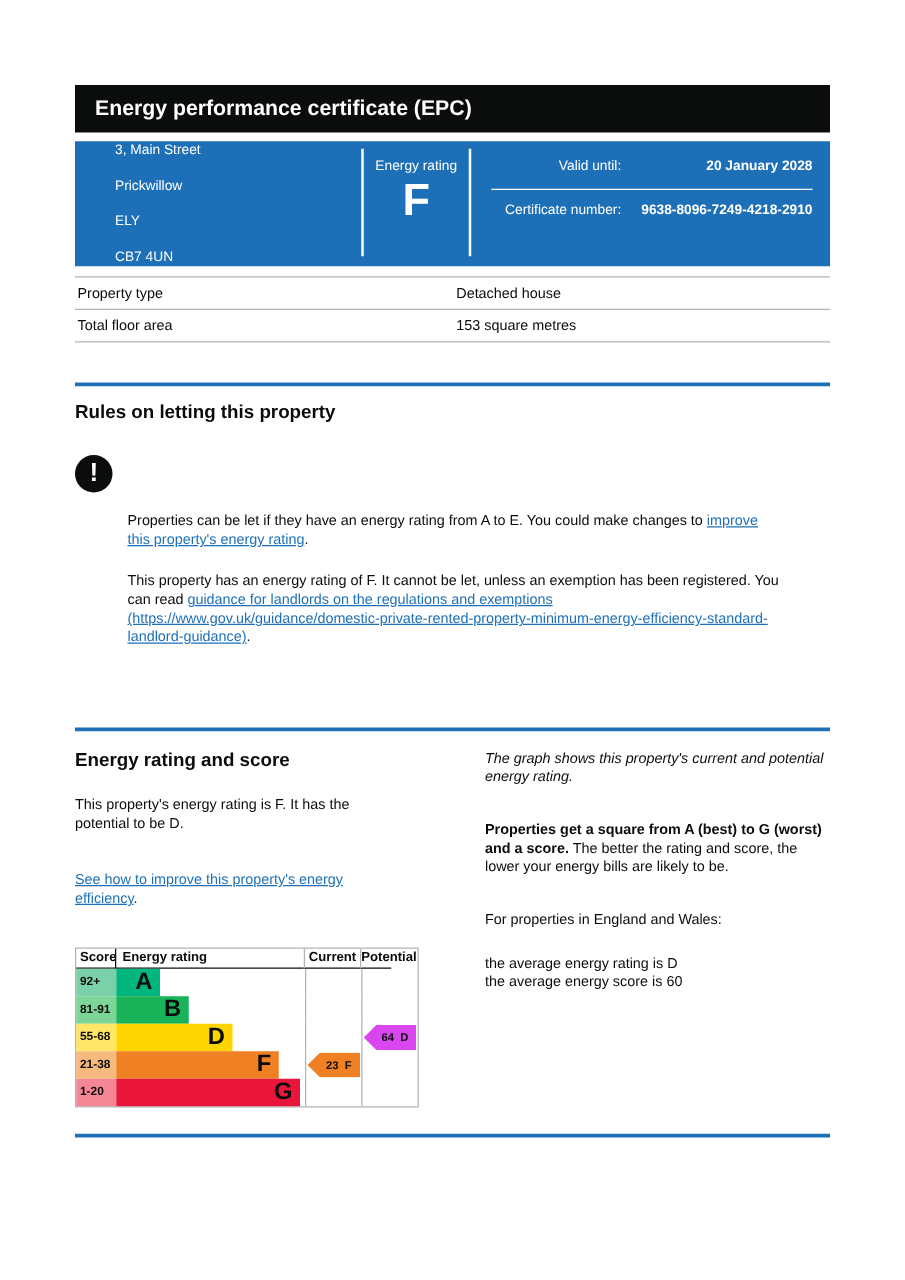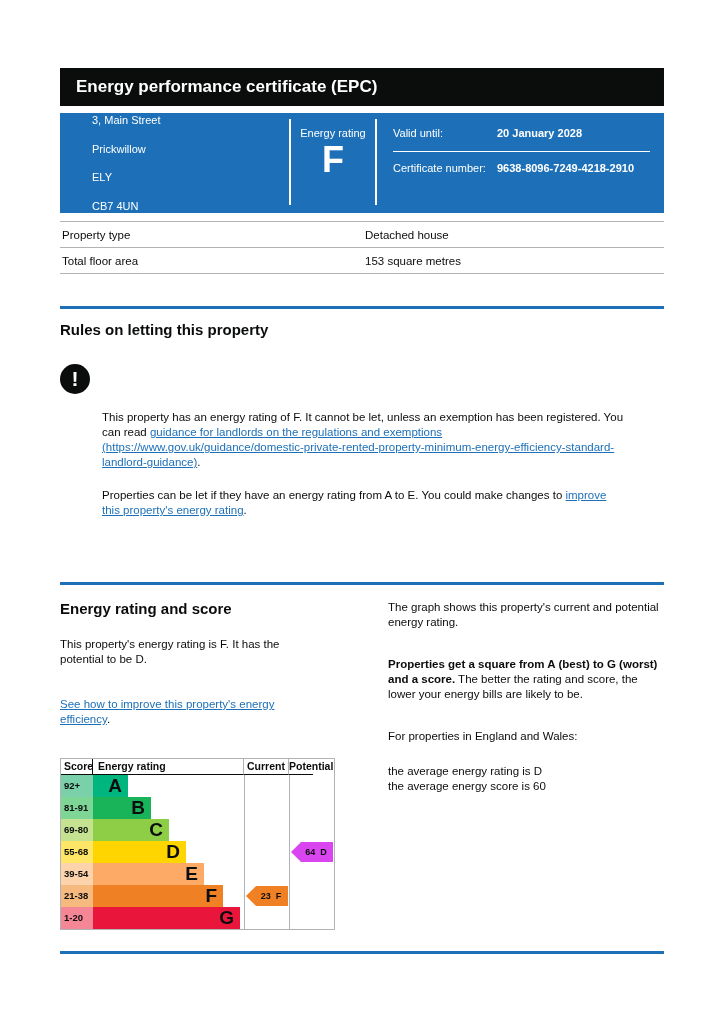--- a/index.html
+++ b/index.html
@@ -31,21 +31,21 @@
     padding-left:32px; font-size:11px; line-height:14px;
   }
   .summary-rating {
     width:88px; margin:6px 0 8px 0;
     border-left:2px solid #fff; border-right:2px solid #fff;
     display:flex; flex-direction:column; align-items:center;
     padding-top:8px;
   }
   .summary-rating .er-label { font-size:11px; }
   .summary-rating .er-letter { font-size:36px; font-weight:bold; line-height:42px; }
-  .summary-validity { width:287px; padding:14px 14px 4px 16px; font-size:11px; line-height:13px; }
+  .summary-validity { width:287px; padding:14px 14px 4px 16px; font-size:11px; line-height:13px;text-align:right; }
   .validity-row { display:flex; }
   .validity-label { width:104px; }
   .validity-value { font-weight:bold; flex:1; }
   .white-rule { border:none; border-top:1px solid #ffffff; margin:11px 0 10px 0; }
 
   
   .facts { margin-bottom:32px; font-size:11.5px; }
   .fact-row { display:flex; border-top:1px solid #b1b4b6; padding:7px 2px 6px 2px; }
   .fact-row:last-child { border-bottom:1px solid #b1b4b6; }
   .fact-label { width:303px; }
@@ -76,21 +76,21 @@
 
   
   .columns { display:flex;justify-content:space-between; }
   .col-left { width:300px; margin-right:28px; }
   .col-right { flex:1; }
   .col-left h2 { font-size:15px; font-weight:bold; line-height:18px; margin-bottom:19px; }
   .col-left p { width:264px; font-size:11.5px; line-height:15px; }
   .lead-para { margin-bottom:30px; }
   .link-para { margin-bottom:31px; }
   .col-right p { font-size:11.5px; line-height:15px; }
-  .rp1 { margin-bottom:27px; }
+  .rp1 { margin-bottom:27px;font-style:italic; }
   .rp2 { margin-bottom:27px; }
   .rp3 { margin-bottom:20px; }
 
   
   .epc-chart { width:275px; border:1px solid #b1b4b6; background:#fff; }
   .epc-header { display:flex; height:16px; font-size:10.5px; font-weight:bold; line-height:15px; }
   .h-score  { width:32px;  border-right:1px solid #0b0c0c; border-bottom:1px solid #0b0c0c; padding-left:3px; }
   .h-rating { width:150px; border-bottom:1px solid #0b0c0c; padding-left:5px; }
   .h-current  { width:45px; border-left:1px solid #b1b4b6; border-bottom:1px solid #0b0c0c; text-align:center; }
   .h-potential{ width:25px; border-left:1px solid #b1b4b6; border-bottom:1px solid #0b0c0c; text-align:center; }
@@ -159,22 +159,22 @@
   <hr class="blue-rule rule-1">
 
   <div class="rules-section">
     <div class="section-heading">Rules on letting this property</div>
 
     <div class="warning-head">
       <div class="warning-icon">!</div>
     </div>
 
     <div class="warning-body">
+      <p><span>Properties can be let if they have an energy rating from A to E. You could make changes to </span><a class="link">improve this property's energy rating</a><span>.</span></p>
       <p><span>This property has an energy rating of F. It cannot be let, unless an exemption has been registered. You can read </span><a class="link">guidance for landlords on the regulations and exemptions (https://www.gov.uk/guidance/domestic-private-rented-property-minimum-energy-efficiency-standard-landlord-guidance)</a><span>.</span></p>
-      <p><span>Properties can be let if they have an energy rating from A to E. You could make changes to </span><a class="link">improve this property's energy rating</a><span>.</span></p>
     </div>
   </div>
 
   <hr class="blue-rule rule-2">
 
   <div class="columns">
     <div class="col-left">
       <h2>Energy rating and score</h2>
       <p class="lead-para">This property's energy rating is F. It has the potential to be D.</p>
       <p class="link-para"><a class="link">See how to improve this property's energy efficiency</a><span>.</span></p>
@@ -197,48 +197,32 @@
             </div>
             <div class="epc-row">
               <div class="r-score" style="background: rgb(126, 214, 150);">81-91</div>
               <div class="r-rating">
                 <div class="r-bar" style="background: rgb(25, 180, 89); width: 58px;">B</div>
               </div>
               <div class="r-current"></div>
               <div class="r-potential"></div>
             </div>
             <div class="epc-row">
-              <div class="r-score" style="background: rgb(197, 226, 144);">69-80</div>
-              <div class="r-rating">
-                <div class="r-bar" style="background: rgb(141, 206, 70); width: 76px;">C</div>
-              </div>
-              <div class="r-current"></div>
-              <div class="r-potential"></div>
-            </div>
-            <div class="epc-row">
               <div class="r-score" style="background: rgb(255, 230, 102);">55-68</div>
               <div class="r-rating">
                 <div class="r-bar" style="background: rgb(255, 213, 0); width: 93px;">D</div>
               </div>
               <div class="r-current"></div>
               <div class="r-potential">
                 <div class="epc-arrow" style="background: #d946ef;">
                   <span>64</span>
                   <span class="sep"></span>
                   <span>D</span>
                 </div>
               </div>
-            </div>
-            <div class="epc-row">
-              <div class="r-score" style="background: rgb(253, 211, 172);">39-54</div>
-              <div class="r-rating">
-                <div class="r-bar" style="background: rgb(252, 170, 101); width: 111px;">E</div>
-              </div>
-              <div class="r-current"></div>
-              <div class="r-potential"></div>
             </div>
             <div class="epc-row">
               <div class="r-score" style="background: rgb(246, 185, 126);">21-38</div>
               <div class="r-rating">
                 <div class="r-bar" style="background: rgb(239, 128, 35); width: 130px;">F</div>
               </div>
               <div class="r-current">
                 <div class="epc-arrow" style="background: rgb(239, 128, 35);">
                   <span>23</span>
                   <span class="sep"></span>

